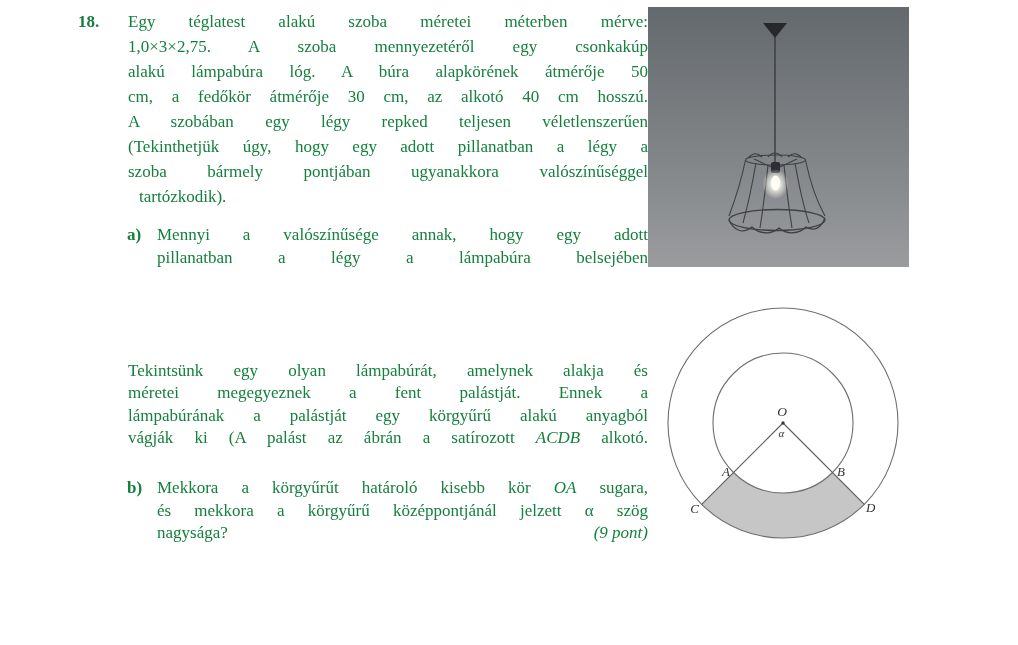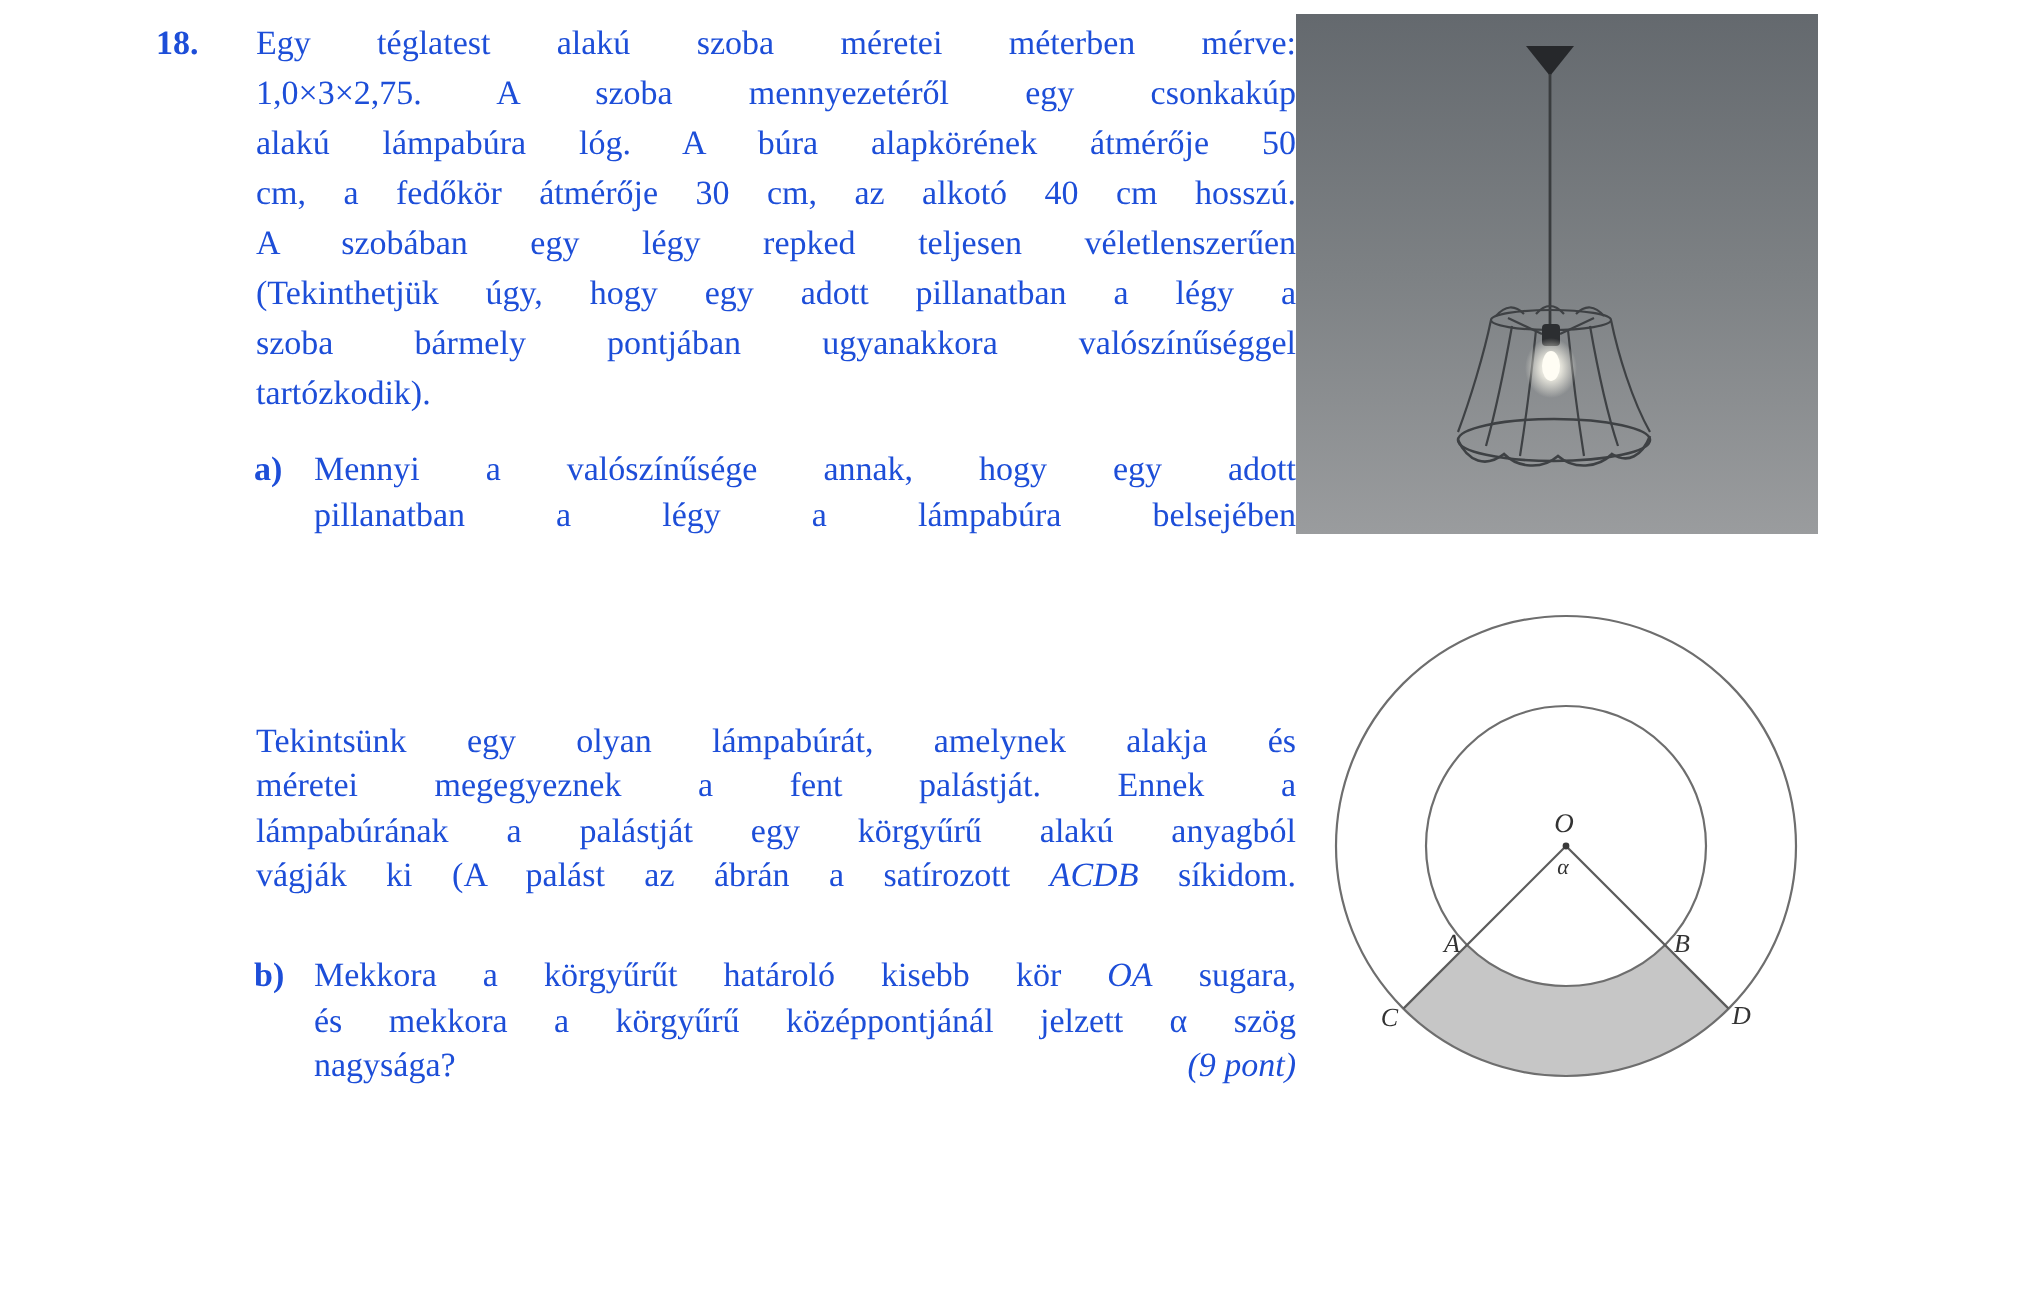--- a/index.html
+++ b/index.html
@@ -1,28 +1,28 @@
 <!DOCTYPE html>
 <html><head>
 <meta charset="utf-8">
 <style>
   html,body { margin:0; padding:0; background:#fff; }
   .page {
     position:relative; width:1018px; height:645px; background:#ffffff;
-    font-family:"Liberation Serif", serif; font-size:17px; color:#1d4ed8;
+    font-family:"Liberation Serif", serif; font-size:17px; color:#15803d;
     overflow:hidden;
   }
   .problem-number {
     position:absolute; left:78px; top:9px; line-height:25px; font-weight:bold;
   }
   .para { position:absolute; width:520px; }
   .para1 { left:128px; top:9px; line-height:25px; }
   .para2 { left:128px; top:360px; line-height:22.4px; }
   .line { text-align:justify; text-align-last:justify; white-space:normal; }
-  .line.plain { text-align:right; text-align-last:left; }
+  .line.plain { text-align:right; text-align-last:left;margin-left:11px; }
   .item { position:absolute; width:491px; line-height:22.5px; }
   .item-a { left:157px; top:224px; }
   .item-b { left:157px; top:477px; }
   .marker { position:absolute; left:-30px; top:0; font-weight:bold; }
   .lastline { display:flex; justify-content:space-between; }
   .pts { font-style:italic; }
   i { font-style:italic; }
   .photo {
     position:absolute; left:648px; top:7px; width:261px; height:260px;
     box-shadow: inset 0 0 40px rgba(40,44,48,0.25);
@@ -55,21 +55,21 @@
     <div class="line">pillanatban a légy a lámpabúra belsejében</div>
   </div>
 
   <div class="para para2">
     <div class="line">Tekintsünk egy olyan lámpabúrát, amelynek alakja és</div>
     <div class="line">méretei megegyeznek a fent palástját. Ennek a</div>
     <div class="line">lámpabúrának a palástját egy körgyűrű alakú anyagból</div>
     <div class="line">
       <span>vágják ki (A palást az ábrán a satírozott</span>
       <i>ACDB</i>
-      <span>síkidom.</span>
+      <span>alkotó.</span>
     </div>
   </div>
 
   <div class="item item-b">
     <span class="marker">b)</span>
     <div class="line">
       <span>Mekkora a körgyűrűt határoló kisebb kör</span>
       <i>OA</i>
       <span>sugara,</span>
     </div>

